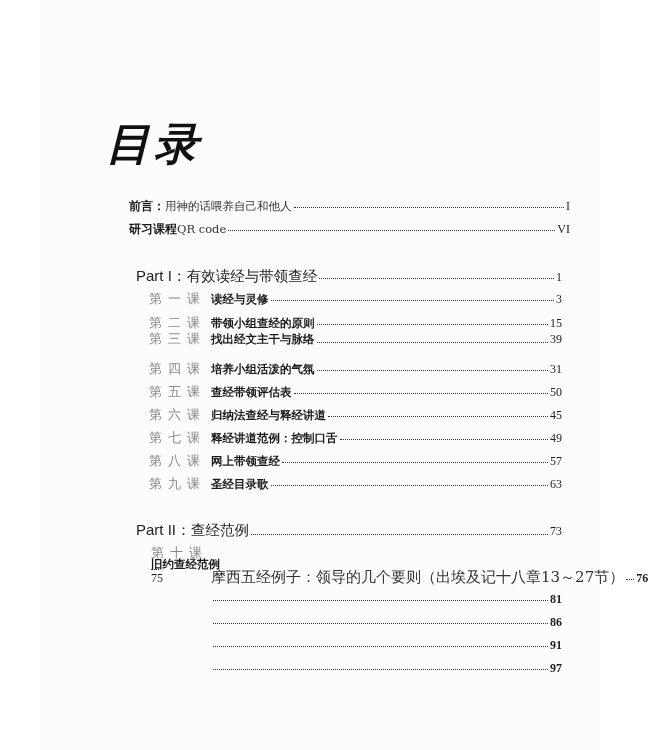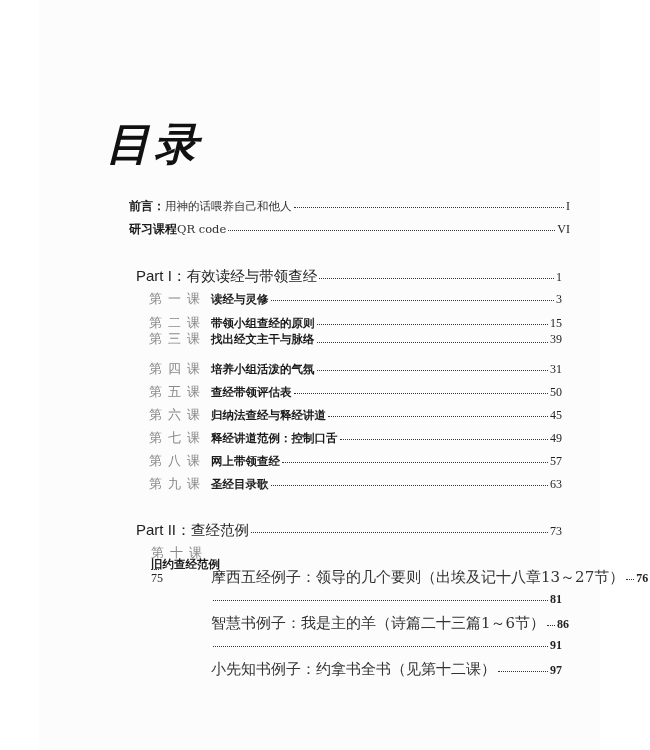--- a/index.html
+++ b/index.html
@@ -197,21 +197,21 @@
   <span class="leader"></span>
   <span class="pg">57</span>
 </div>
 <div class="row lesson" style="top:477px;">
   <span class="lesson-num">第九课</span>
   <span class="lesson-title">圣经目录歌</span>
   <span class="leader"></span>
   <span class="pg">63</span>
 </div>
 
-<div class="row part" style="top:522px;">
+<div class="row part" style="top:522px;align-items:flex-end;">
   <span class="part-num">Part II：</span>
   <span class="part-title">查经范例</span>
   <span class="leader"></span>
   <span class="pg">73</span>
 </div>
 
 <div class="row lesson" style="top:546px;flex-direction:column;">
   <span class="lesson-num">第十课</span>
   <span class="lesson-title">旧约查经范例</span>
   <span class="leader"></span>
@@ -221,25 +221,23 @@
 <div class="row example" style="top:570px;">
   <span class="ex-title">摩西五经例子：领导的几个要则（出埃及记十八章13～27节）</span>
   <span class="leader"></span>
   <span class="pg">76</span>
 </div>
 <div class="row example" style="top:593px;">
   <span class="leader"></span>
   <span class="pg">81</span>
 </div>
 <div class="row example" style="top:616px;">
-  <span class="ex-title">智慧书例子：我是主的羊（诗篇二十三篇1～6节）</span>
   <span class="leader"></span>
   <span class="pg">86</span>
 </div>
 <div class="row example" style="top:639px;">
   <span class="leader"></span>
   <span class="pg">91</span>
 </div>
 <div class="row example" style="top:662px;">
-  <span class="ex-title">小先知书例子：约拿书全书（见第十二课）</span>
   <span class="leader"></span>
   <span class="pg">97</span>
 </div>
 
 </body></html>

